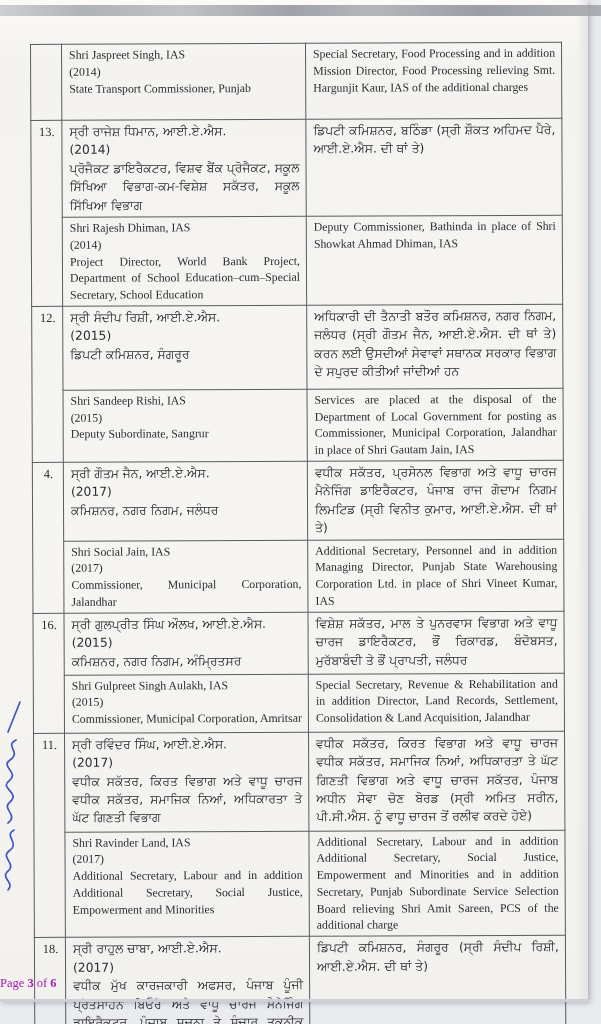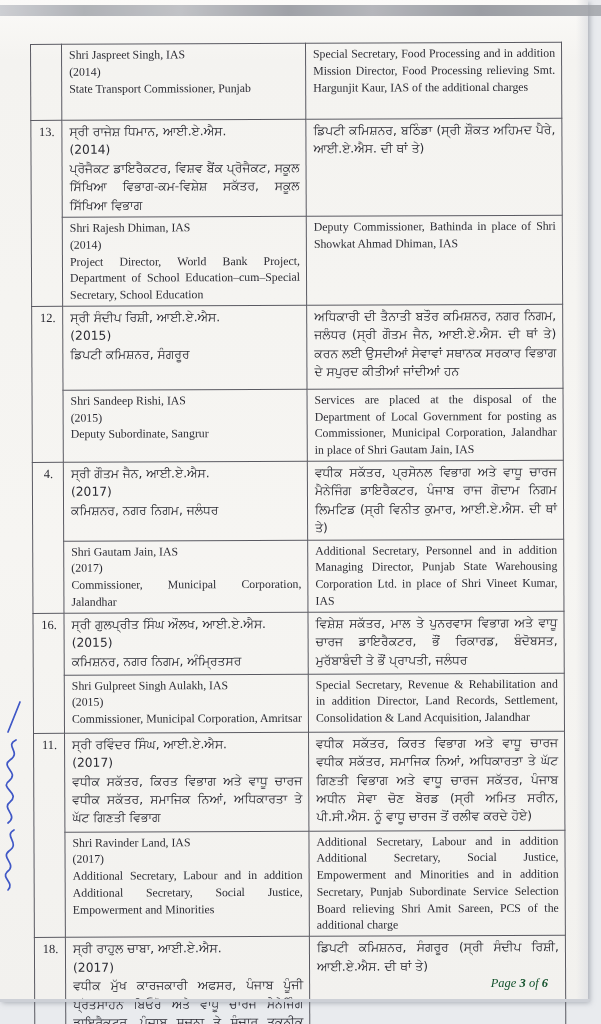--- a/index.html
+++ b/index.html
@@ -15,22 +15,22 @@
          filter:blur(.6px);opacity:.85;}
   .doc-table{position:absolute;left:30px;top:44px;width:531px;
          border-collapse:collapse;table-layout:fixed;
          transform:rotate(-0.25deg);transform-origin:top left;}
   .doc-table td{border:1px solid #5a5a62;vertical-align:top;padding:2px 6px 2px 7px;overflow:hidden;}
   td.serial{text-align:center;padding-top:4px;font-size:12.5px;font-family:"Liberation Serif",serif;}
   .en{font-family:"Liberation Serif",serif;font-size:11.8px;line-height:1.42;}
   .pa{font-family:"DejaVu Sans",sans-serif;font-size:12.3px;line-height:1.5;}
   .just{text-align:justify;}
   .nm,.yr{text-align:left;}
-  .footer{position:absolute;left:0;top:976px;width:548px;text-align:right;
-         font-size:12.5px;color:#14532d;font-style:italic;}
+  .footer{position:absolute;left:0;top:976px;width:548px;
+         font-size:12.5px;color:#a21caf;}
   .footer b{font-weight:700;}
   .margin-note{position:absolute;left:-4px;top:640px;width:34px;height:260px;}
   .edge-bottom{position:absolute;left:0;top:999px;width:590px;height:3px;background:#cdd0d6;filter:blur(.5px);}
 </style>
 </head>
 <body>
 
 <div class="paper"></div>
 <div class="topband"></div>
 
@@ -112,21 +112,21 @@
       <div class="nm">ਸ੍ਰੀ ਗੌਤਮ ਜੈਨ, ਆਈ.ਏ.ਐਸ.</div>
       <div class="yr">(2017)</div>
       <div class="ps just">ਕਮਿਸ਼ਨਰ, ਨਗਰ ਨਿਗਮ, ਜਲੰਧਰ</div>
     </td>
     <td class="pa">
       <div class="to just">ਵਧੀਕ ਸਕੱਤਰ, ਪ੍ਰਸੋਨਲ ਵਿਭਾਗ ਅਤੇ ਵਾਧੂ ਚਾਰਜ ਮੈਨੇਜਿੰਗ ਡਾਇਰੈਕਟਰ, ਪੰਜਾਬ ਰਾਜ ਗੋਦਾਮ ਨਿਗਮ ਲਿਮਟਿਡ (ਸ੍ਰੀ ਵਿਨੀਤ ਕੁਮਾਰ, ਆਈ.ਏ.ਐਸ. ਦੀ ਥਾਂ ਤੇ)</div>
     </td>
   </tr>
   <tr style="height:70px">
     <td class="en">
-      <div class="nm">Shri Gautam Jain, IAS</div>
+      <div class="nm">Shri Social Jain, IAS</div>
       <div class="yr">(2017)</div>
       <div class="ps just">Commissioner, Municipal Corporation, Jalandhar</div>
     </td>
     <td class="en">
       <div class="to just">Additional Secretary, Personnel and in addition Managing Director, Punjab State Warehousing Corporation Ltd. in place of Shri Vineet Kumar, IAS</div>
     </td>
   </tr>
 
   <tr style="height:62px">
     <td class="serial" rowspan="2">16.</td>

